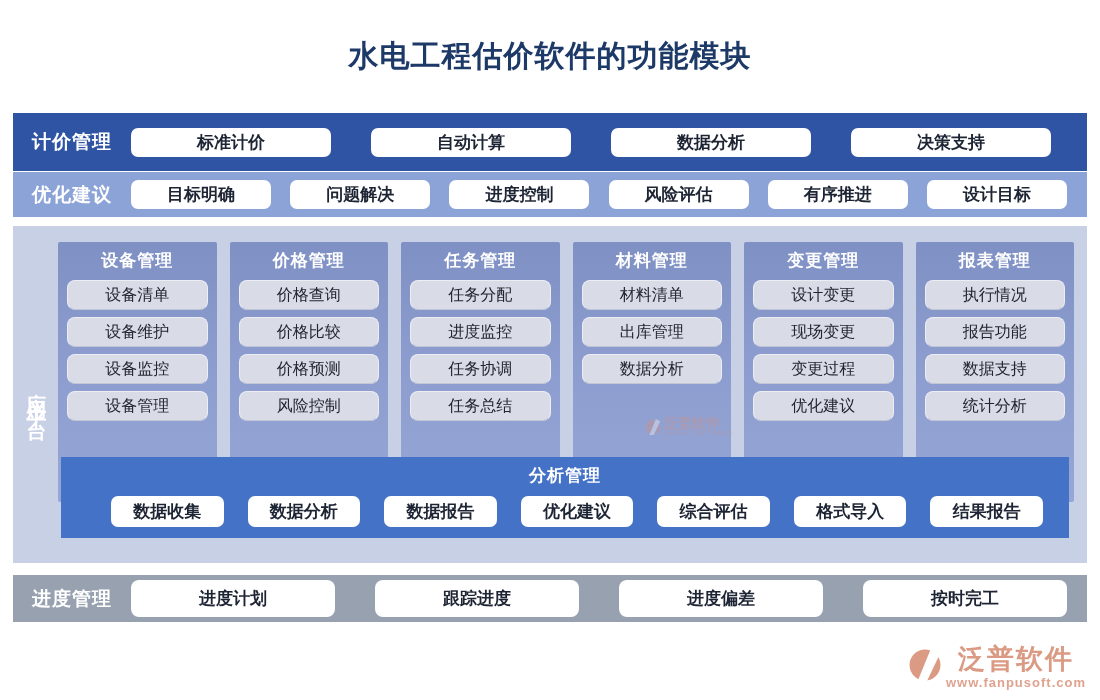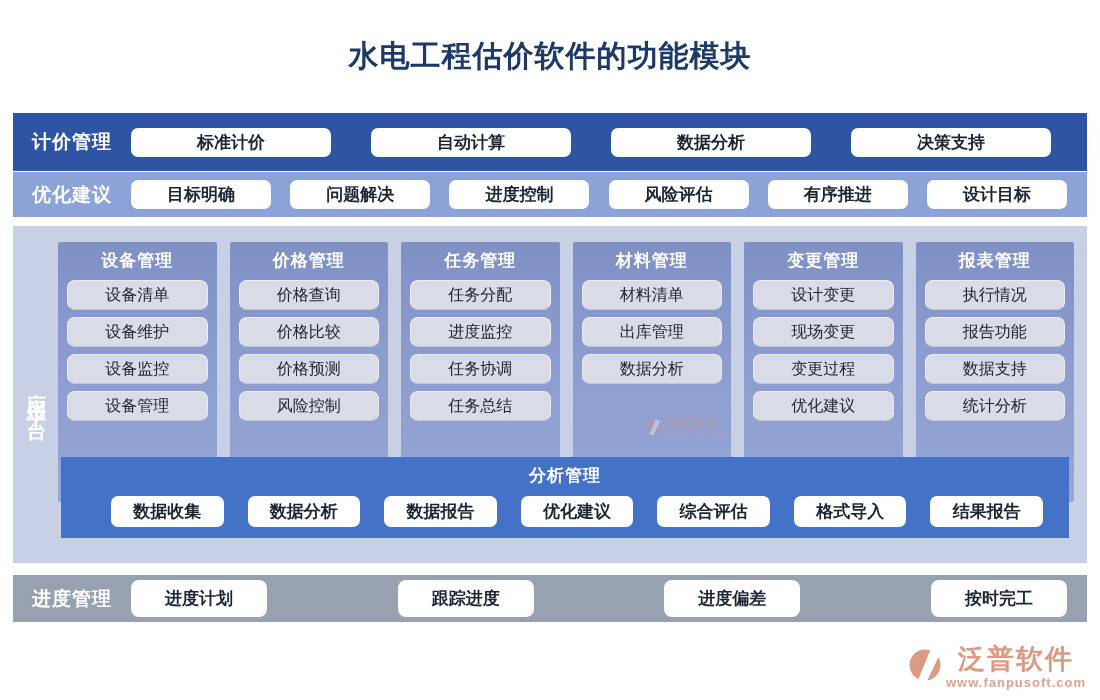--- a/index.html
+++ b/index.html
@@ -36,21 +36,21 @@
     font-size:17px; font-weight:600; color:#1d2433;
   }
   .band1 { top:113px; height:58px; background:#2f54a3; }
   .band1 .band-btns { margin-right:36px;gap:23px; }
   .band1 .wbtn { width:200px; }
   .band2 { top:172px; height:45px; background:#8ca3d8; }
   .band2 .band-btns { margin-right:20px; }
   .band2 .wbtn { width:140px; }
   .band3 { top:575px; height:47px; background:#97a1b0; }
   .band3 .band-btns { margin-right:20px; }
-  .band3 .wbtn { width:136px; height:37px; border-radius:8px; }
+  .band3 .wbtn { width:204px; height:37px; border-radius:8px; }
   
   .main {
     position:absolute; left:13px; top:226px; width:1074px; height:337px;
     background:#c8d0e6;
   }
   .platform-label {
     position:absolute; left:11px; top:50%; transform:translateY(-50%);
     writing-mode:vertical-rl; text-orientation:upright;
     font-size:20px; font-weight:bold; color:#ffffff; letter-spacing:9px;
   }

